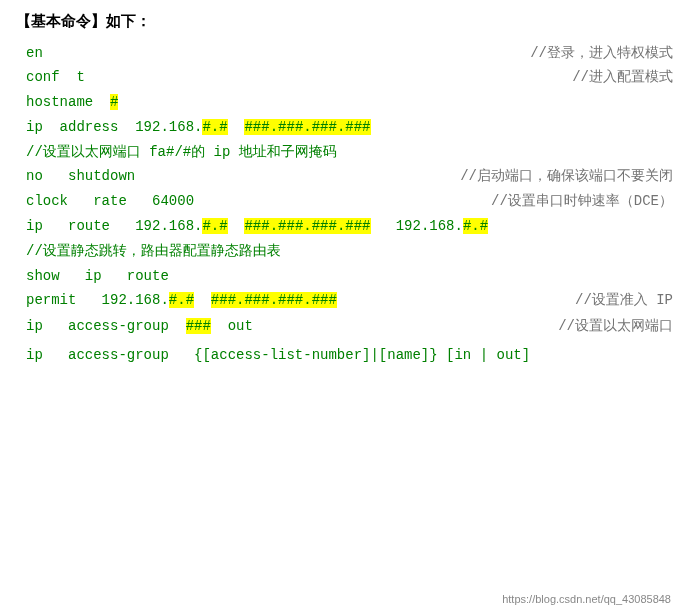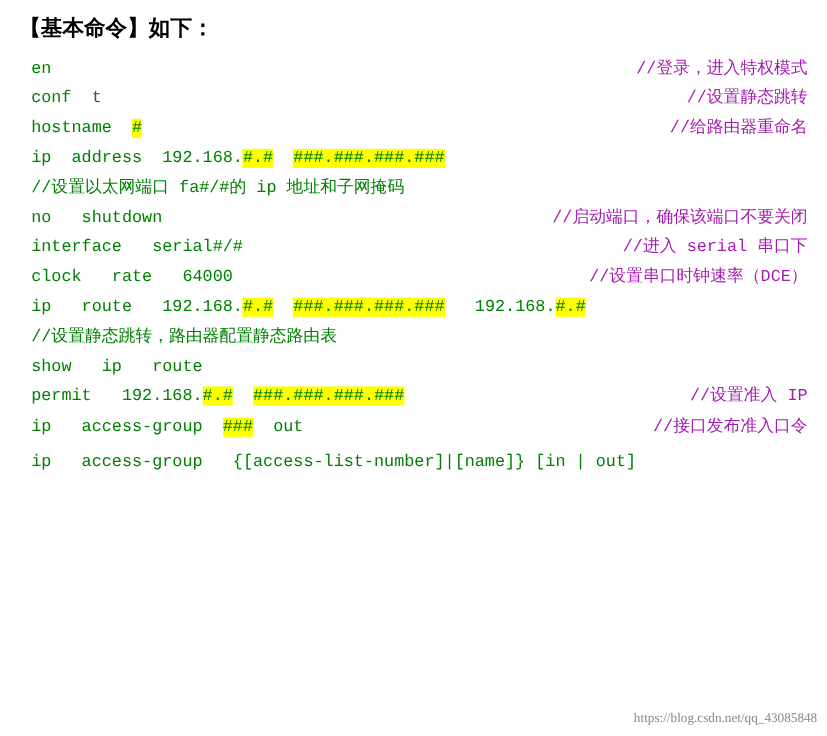--- a/index.html
+++ b/index.html
@@ -11,53 +11,53 @@
       font-size: 14px;
       padding: 10px 16px;
       color: #008000;
     }
     .content-area {
       line-height: 1.7;
     }
     .heading {
       color: #000000;
       font-weight: bold;
-      font-size: 18px;
+      font-size: 15px;
       margin-bottom: 6px;
     }
     .cmd-block {
       margin-left: 10px;
     }
     .line {
       display: flex;
       align-items: center;
       margin-bottom: 1px;
     }
     .cmd-part {
       color: #008000;
       font-weight: normal;
       white-space: pre;
     }
     .comment {
-      color: #a21caf;
+      color: #737373;
       margin-left: auto;
       padding-left: 20px;
       white-space: nowrap;
     }
     .highlight {
       background-color: #ffff00;
       color: #008000;
     }
     .watermark {
       position: fixed;
       bottom: 8px;
-      right: 8px;
+      right: 18px;
       font-size: 11px;
       color: #888888;
-      font-family: Liberation Serif, serif;
+      font-family: Liberation Sans, sans-serif;
     }
     .section-gap {
       height: 4px;
     }
   </style>
 </head>
 <body>
 
 <div class="content-area">
 
@@ -67,48 +67,42 @@
 
     <div class="line">
       <span class="cmd-part">en</span>
       <span class="cmd-part" style="flex:1"></span>
       <span class="comment">//登录，进入特权模式</span>
     </div>
 
     <div class="line">
       <span class="cmd-part">conf  t</span>
       <span class="cmd-part" style="flex:1"></span>
-      <span class="comment">//设置静态跳转</span>
+      <span class="comment">//进入配置模式</span>
     </div>
 
     <div class="line">
       <span class="cmd-part">hostname  <span class="highlight">#</span></span>
       <span class="cmd-part" style="flex:1"></span>
-      <span class="comment">//给路由器重命名</span>
     </div>
 
     <div class="line">
       <span class="cmd-part">ip  address  192.168.<span class="highlight">#.#</span>  <span class="highlight">###.###.###.###</span></span>
     </div>
 
     <div class="line">
       <span class="cmd-part">//设置以太网端口 fa#/#的 ip 地址和子网掩码</span>
     </div>
 
     <div class="line">
       <span class="cmd-part">no   shutdown</span>
       <span class="cmd-part" style="flex:1"></span>
       <span class="comment">//启动端口，确保该端口不要关闭</span>
     </div>
 
-    <div class="line">
-      <span class="cmd-part">interface   serial#/#</span>
-      <span class="cmd-part" style="flex:1"></span>
-      <span class="comment">//进入 serial 串口下</span>
-    </div>
 
     <div class="line">
       <span class="cmd-part">clock   rate   64000</span>
       <span class="cmd-part" style="flex:1"></span>
       <span class="comment">//设置串口时钟速率（DCE）</span>
     </div>
 
     <div class="line">
       <span class="cmd-part">ip   route   192.168.<span class="highlight">#.#</span>  <span class="highlight">###.###.###.###</span>   192.168.<span class="highlight">#.#</span></span>
     </div>
@@ -128,21 +122,21 @@
       <span class="comment">//设置准入 IP</span>
     </div>
 
     <div class="line">
       <span class="cmd-part" style="flex:1"></span>
     </div>
 
     <div class="line">
       <span class="cmd-part">ip   access-group  <span class="highlight">###</span>  out</span>
       <span class="cmd-part" style="flex:1"></span>
-      <span class="comment">//接口发布准入口令</span>
+      <span class="comment">//设置以太网端口</span>
     </div>
 
 
     <div class="section-gap"></div>
 
     <div class="line">
       <span class="cmd-part">ip   access-group   {[access-list-number]|[name]} [in | out]</span>
     </div>
 
   </div>

